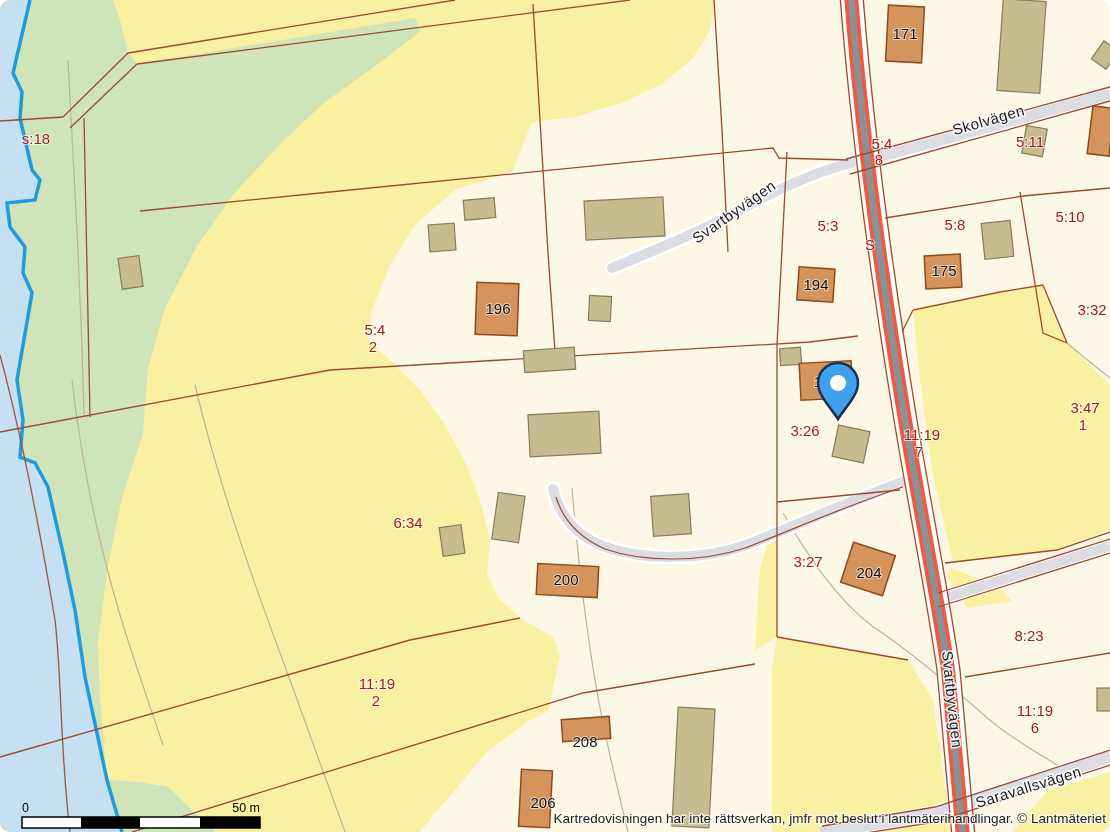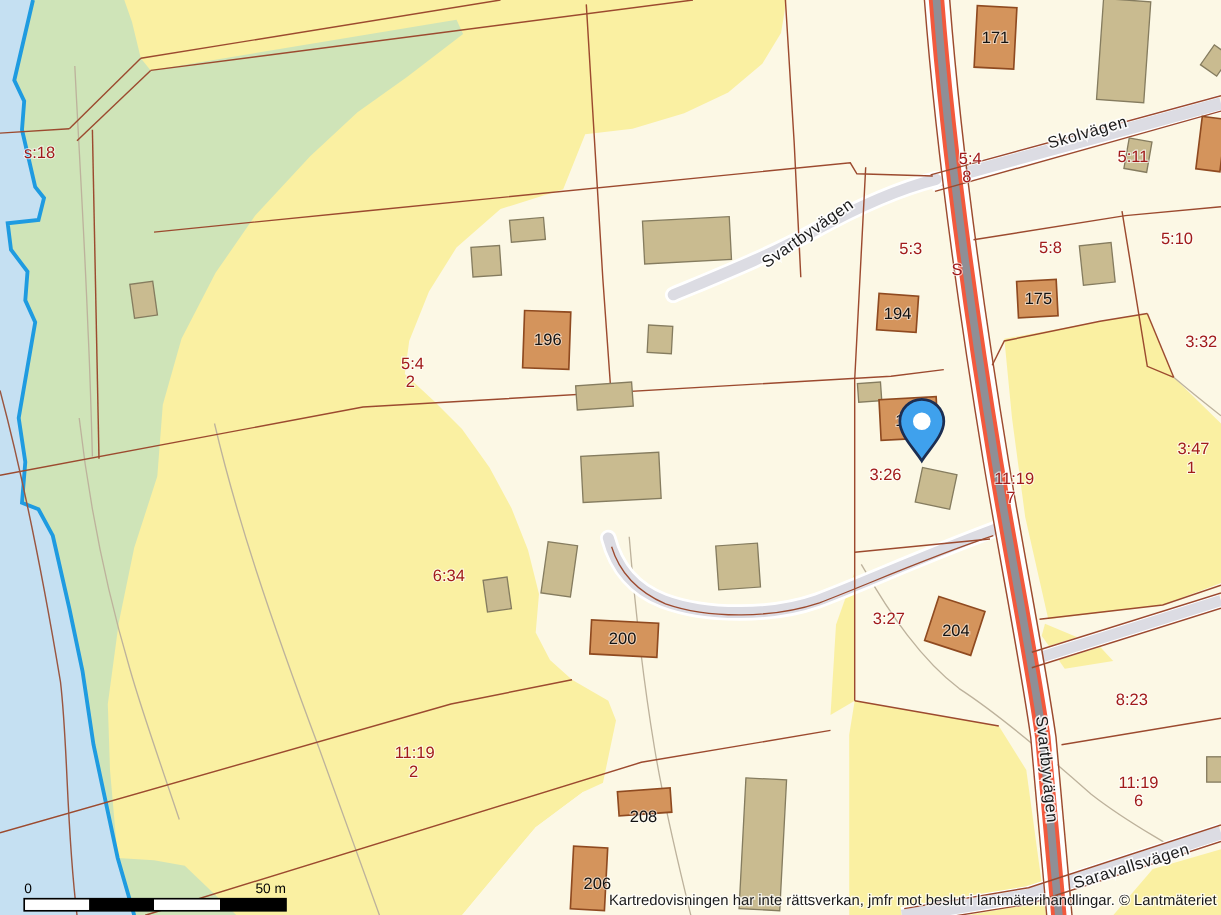--- a/index.html
+++ b/index.html
@@ -1,16 +1,16 @@
 <!DOCTYPE html>
 <html><head>
 <meta charset="utf-8">
 <style>
   html,body{margin:0;padding:0;background:#fff;}
-  .stage{position:relative;width:1110px;height:832px;overflow:hidden;font-family:"Liberation Sans",sans-serif;}
+  .stage{position:relative;width:1110px;height:832px;overflow:hidden;font-family:"Liberation Sans",sans-serif;border-radius:10px;}
   svg{display:block;}
   .lbl-red{font:15px "Liberation Sans",sans-serif;fill:#A11B1B;text-anchor:middle;
            paint-order:stroke;stroke:rgba(255,255,255,.65);stroke-width:2px;}
   .lbl-blk{font:15px "Liberation Sans",sans-serif;fill:#111;text-anchor:middle;
            paint-order:stroke;stroke:rgba(255,255,255,.55);stroke-width:2px;}
   .lbl-road{font:15px "Liberation Sans",sans-serif;fill:#1a1a1a;text-anchor:middle;letter-spacing:.5px;
            paint-order:stroke;stroke:rgba(255,255,255,.85);stroke-width:3px;}
   .lbl-attr{font:13.5px "Liberation Sans",sans-serif;fill:#1a1a1a;text-anchor:end;
            paint-order:stroke;stroke:rgba(255,255,255,.7);stroke-width:2.5px;}
   .lbl-scale{font:12.5px "Liberation Sans",sans-serif;fill:#000;}

